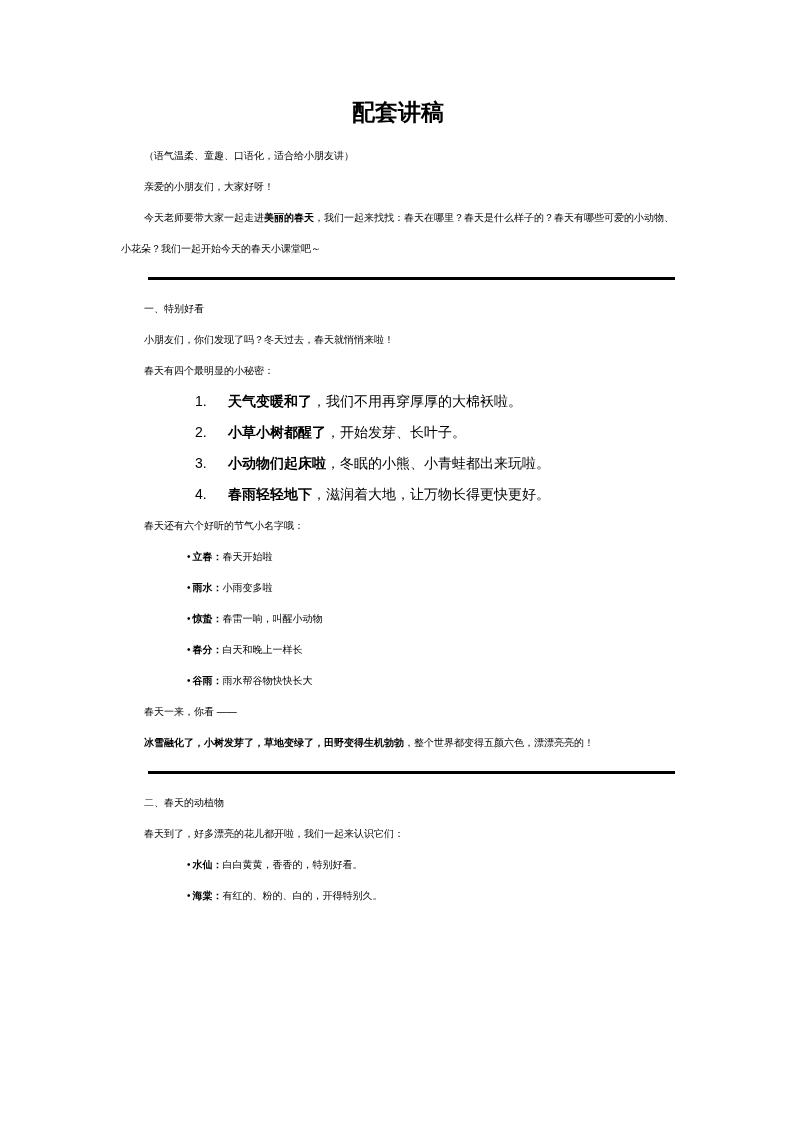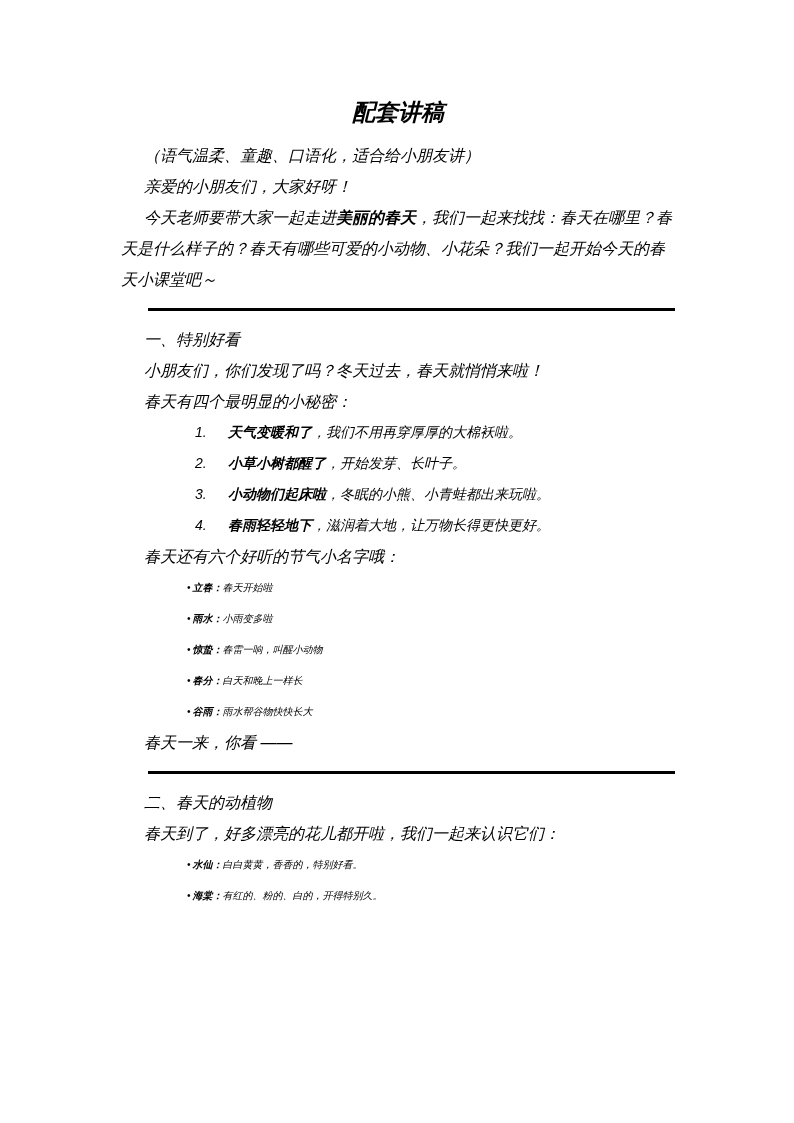--- a/index.html
+++ b/index.html
@@ -7,32 +7,31 @@
     position: relative;
     width: 794px;
     height: 1123px;
     margin: 0 auto;
     background: #ffffff;
     box-sizing: border-box;
     padding: 95px 119px 0 121px;
     font-family: "Liberation Sans", sans-serif;
     color: #000000;
     overflow: hidden;
-    font-style: italic;
   }
   h1.doc-title {
     font-size: 23px;
     line-height: 34px;
     font-weight: bold;
     text-align: center;
     margin: 0 0 11px 0;
   }
   p.line {
     margin: 0;
-    font-size: 16px;
+    font-size: 10px;
     line-height: 31px;
   }
   .indent { text-indent: 23px; }
   b { font-weight: bold; }
   hr.rule {
     border: none;
     border-top: 3px solid #000000;
     margin: 13px 0 13px 27px;
     height: 0;
   }
@@ -103,20 +102,21 @@
 
   <p class="bullet-row"><span class="blt">•</span><b>惊蛰：</b><span>春雷一响，叫醒小动物</span></p>
 
   <p class="bullet-row"><span class="blt">•</span><b>春分：</b><span>白天和晚上一样长</span></p>
 
 
   <p class="bullet-row"><span class="blt">•</span><b>谷雨：</b><span>雨水帮谷物快快长大</span></p>
 
   <p class="line indent">春天一来，你看 ——</p>
 
+  <p class="line indent"><b>冰雪融化了，小树发芽了，草地变绿了，田野变得生机勃勃</b><span>，整个世界都变得五颜六色，漂漂亮亮的！</span></p>
 
   <hr class="rule">
 
   <p class="line indent">二、春天的动植物</p>
 
   <p class="line indent">春天到了，好多漂亮的花儿都开啦，我们一起来认识它们：</p>
 
 
   <p class="bullet-row"><span class="blt">•</span><b>水仙：</b><span>白白黄黄，香香的，特别好看。</span></p>
 

